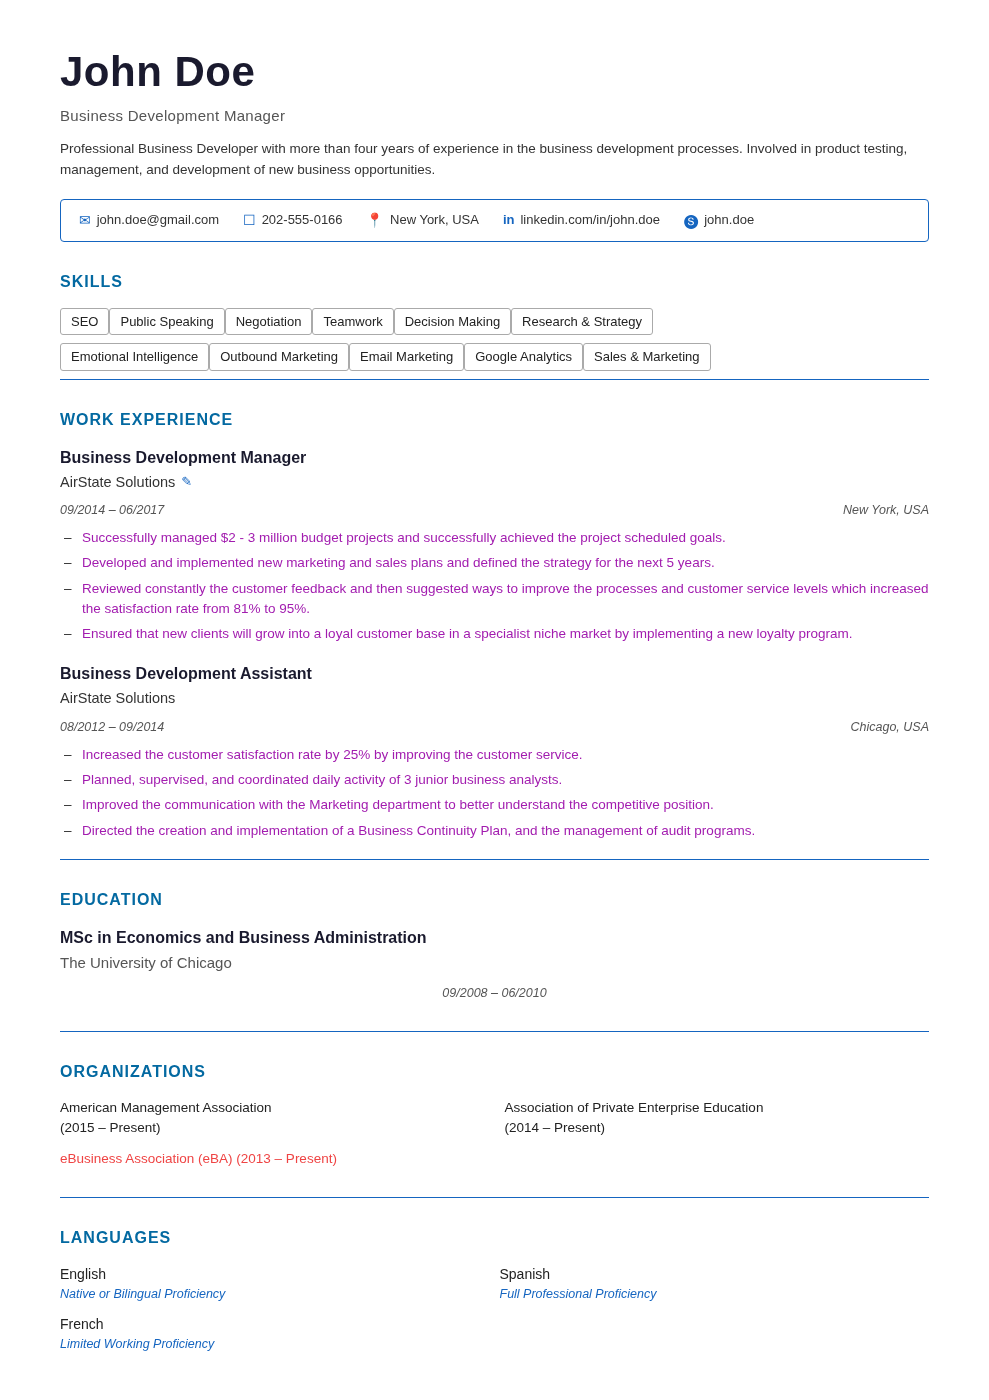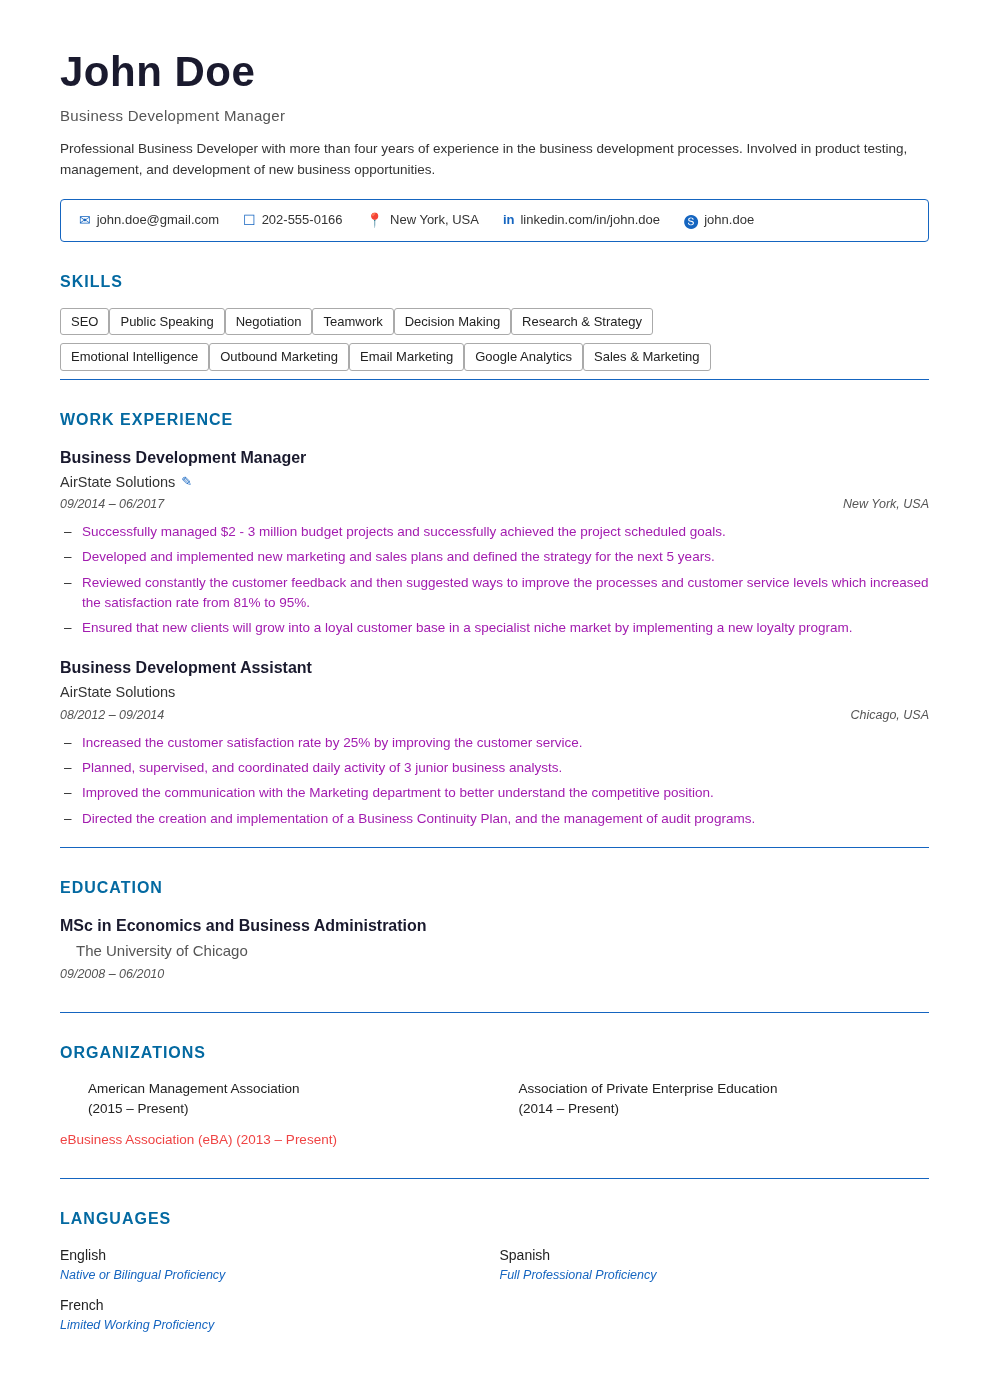--- a/index.html
+++ b/index.html
@@ -97,21 +97,21 @@
       margin-top: 2px;
     }
     .company-link-icon {
       color: #1565c0;
       font-size: 13px;
     }
     .date-location-row {
       display: flex;
       justify-content: space-between;
       align-items: center;
-      margin-top: 2px;
+      margin-top: 8px;
     }
     .date-text {
       font-size: 12.5px;
       color: #555;
       font-style: italic;
     }
     .location-text {
       font-size: 12.5px;
       color: #555;
       font-style: italic;
@@ -137,32 +137,30 @@
     }
     .edu-degree {
       font-size: 16px;
       font-weight: bold;
       color: #1a1a2e;
     }
     .edu-school {
       font-size: 15px;
       color: #555;
       margin-top: 2px;
-      margin-left: 16px;
     }
     .work-section {
       margin-bottom: 18px;
     }
     .org-grid {
       display: grid;
       grid-template-columns: 1fr 1fr;
       gap: 6px 20px;
       font-size: 13.5px;
       color: #222;
-      margin-left: 28px;
     }
     .org-item {
       font-size: 13.5px;
       color: #222;
       line-height: 1.5;
     }
     .org-single {
       font-size: 13.5px;
       color: #ef4444;
       margin-top: 10px;
@@ -272,21 +270,21 @@
         </ul>
       </div>
     </div>
 </div>
 
 <div>
   <hr class="section-divider">
   <div class="section-title">EDUCATION</div>
   <div class="edu-degree">MSc in Economics and Business Administration</div>
   <div class="edu-school">The University of Chicago</div>
-  <div class="date-text" style="margin-top:3px;">09/2008 – 06/2010</div>
+  <div class="date-text" style="margin-top:10px;text-align:center;">09/2008 – 06/2010</div>
 </div>
 
 <div>
   <hr class="section-divider" style="margin-top:28px;">
   <div class="section-title">ORGANIZATIONS</div>
   <div id="organizations-container">
       <div class="org-grid">
         <div class="org-item">American Management Association<br>(2015 – Present)</div>
         <div class="org-item">Association of Private Enterprise Education<br>(2014 – Present)</div>
       </div>

